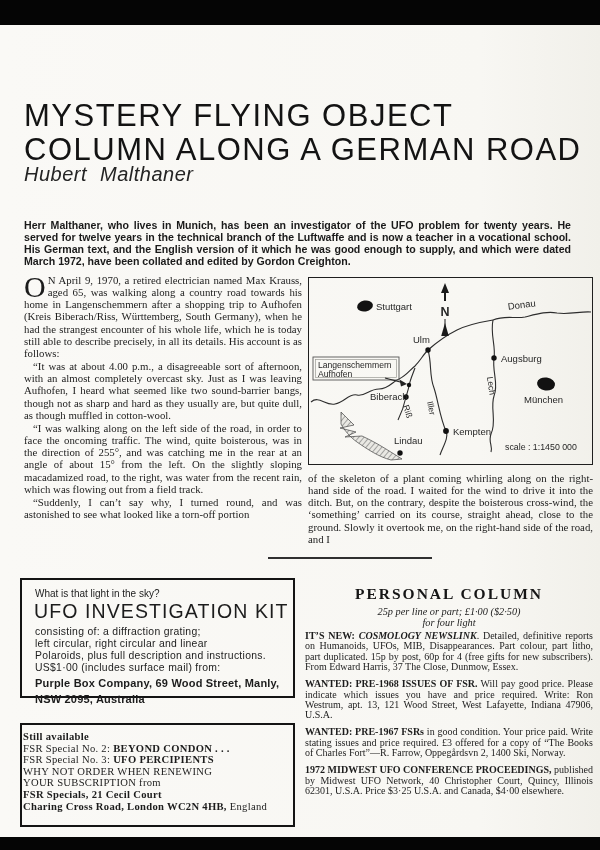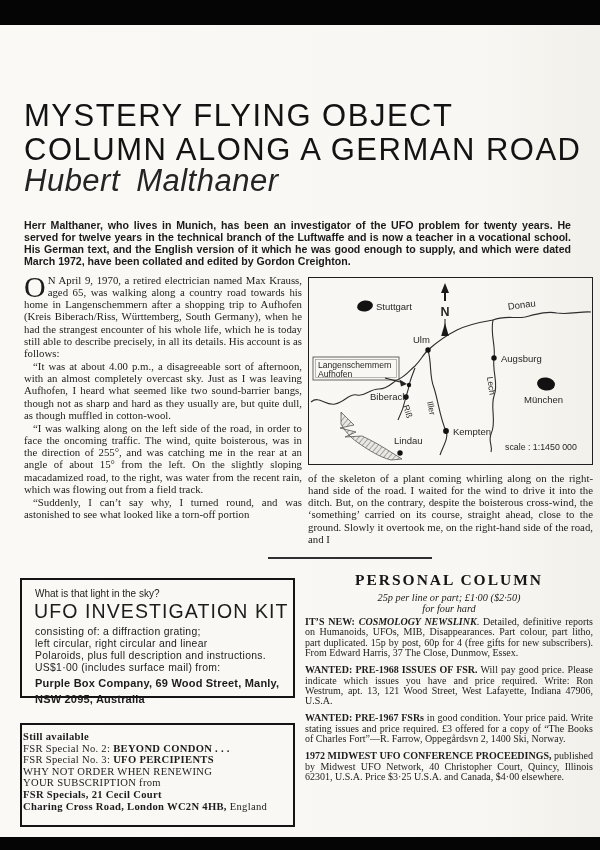--- a/index.html
+++ b/index.html
@@ -6,21 +6,21 @@
   .page{position:relative;width:600px;height:850px;overflow:hidden;
         background:linear-gradient(90deg,#faf9f6 0%,#f8f7f3 80%,#f1f0ea 100%);
         font-family:"Liberation Serif",serif;color:#1c1c1c;}
   .bar{position:absolute;left:0;width:600px;background:#050505;}
   .bar.top{top:0;height:25px;}
   .bar.bottom{top:837px;height:13px;}
 
   .title{position:absolute;left:24px;top:78px;font-family:"Liberation Sans",sans-serif;
          font-weight:400;font-size:31px;line-height:34px;letter-spacing:1.5px;color:#131313;white-space:nowrap;}
   .author{position:absolute;left:24px;top:163px;font-family:"Liberation Sans",sans-serif;
-          font-style:italic;font-size:31px;letter-spacing:0.5px;word-spacing:7px;color:#242424;}
+          font-style:italic;font-size:20px;letter-spacing:0.5px;word-spacing:7px;color:#242424;}
   .intro{position:absolute;left:24px;top:208px;width:547px;font-family:"Liberation Sans",sans-serif;
          font-weight:700;font-size:10.6px;line-height:12.3px;text-align:justify;color:#1a1a1a;}
 
   .col-left{position:absolute;left:24px;top:274px;width:278px;}
   .col-left p, .p-right{font-size:10.8px;line-height:12.15px;text-align:justify;margin:0 0 1px 0;}
   .indent{text-indent:9px;}
   .dropcap{float:left;font-size:30px;line-height:23px;padding:1px 2px 0 0;font-weight:400;}
 
   .map-box{position:absolute;left:308px;top:277px;width:283px;height:186px;
            border:1.5px solid #1f1f1f;background:transparent;}
@@ -33,21 +33,21 @@
   .box-kit .kit-title{font-family:"Liberation Sans",sans-serif;font-weight:400;font-size:19.5px;
                       letter-spacing:1.1px;margin:0 8px 3px 12px;white-space:nowrap;}
   .box-kit .kit-line{font-family:"Liberation Sans",sans-serif;font-size:10.4px;line-height:12.1px;
                      letter-spacing:0.3px;margin-left:13px;}
   .box-kit .vendor{font-family:"Liberation Sans",sans-serif;font-weight:700;font-size:11px;
                    line-height:12.6px;margin:3px 0 0 13px;letter-spacing:0.2px;}
   .box-specials{top:723px;height:94px;}
   .box-specials .sp-line{font-size:10.6px;line-height:11.6px;margin-left:1px;letter-spacing:0.3px;}
   .box-specials{padding-top:6px;}
 
-  .personal{position:absolute;left:305px;top:571px;width:288px;}
+  .personal{position:absolute;left:305px;top:585px;width:288px;}
   .personal h2{font-size:15.5px;font-weight:700;letter-spacing:2px;text-align:center;margin:0 0 3px 0;color:#161616;}
   .rates{font-style:italic;font-size:10.3px;line-height:11.4px;text-align:center;}
   .ads{margin-top:2px;}
   .ads p{font-size:10px;line-height:10.45px;text-align:justify;margin:0 0 6.5px 0;}
 
   .b{font-weight:700;}
   .i{font-style:italic;}
 
   svg text{font-family:"Liberation Sans",sans-serif;fill:#262626;}
 </style>
@@ -151,21 +151,21 @@
     <div class="sp-line"><span>FSR Special No. 3: </span><span class="b">UFO PERCIPIENTS</span></div>
     <div class="sp-line"><span>WHY NOT ORDER WHEN RENEWING</span></div>
     <div class="sp-line"><span>YOUR SUBSCRIPTION from</span></div>
     <div class="sp-line"><span class="b">FSR Specials, 21 Cecil Court</span></div>
     <div class="sp-line"><span class="b">Charing Cross Road, London WC2N 4HB, </span><span>England</span></div>
   </div>
 
   <div class="personal">
     <h2>PERSONAL COLUMN</h2>
     <div class="rates">25p per line or part; £1·00 ($2·50)</div>
-    <div class="rates">for four hard</div>
+    <div class="rates">for four light</div>
     <div class="ads">
       <p><span class="b">IT’S NEW: </span><span class="b i">COSMOLOGY NEWSLINK</span><span>. Detailed, definitive reports on Humanoids, UFOs, MIB, Disappearances. Part colour, part litho, part duplicated. 15p by post, 60p for 4 (free gifts for new subscribers). From Edward Harris, 37 The Close, Dunmow, Essex.</span></p>
       <p><span class="b">WANTED: PRE-1968 ISSUES OF FSR.</span><span> Will pay good price. Please indicate which issues you have and price required. Write: Ron Westrum, apt. 13, 121 Wood Street, West Lafayette, Indiana 47906, U.S.A.</span></p>
       <p><span class="b">WANTED: PRE-1967 FSRs</span><span> in good condition. Your price paid. Write stating issues and price required. £3 offered for a copy of “The Books of Charles Fort”—R. Farrow, Oppegårdsvn 2, 1400 Ski, Norway.</span></p>
       <p><span class="b">1972 MIDWEST UFO CONFERENCE PROCEEDINGS,</span><span> published by Midwest UFO Network, 40 Christopher Court, Quincy, Illinois 62301, U.S.A. Price $3·25 U.S.A. and Canada, $4·00 elsewhere.</span></p>
     </div>
   </div>
 </div>
 
 </body></html>

